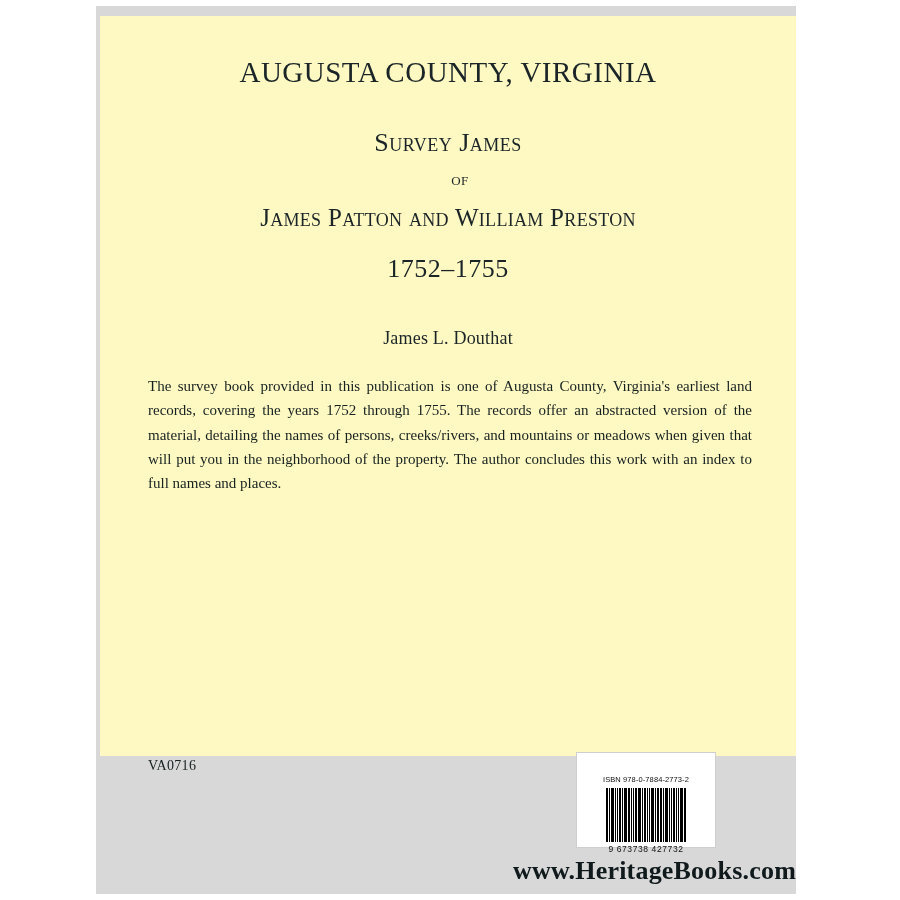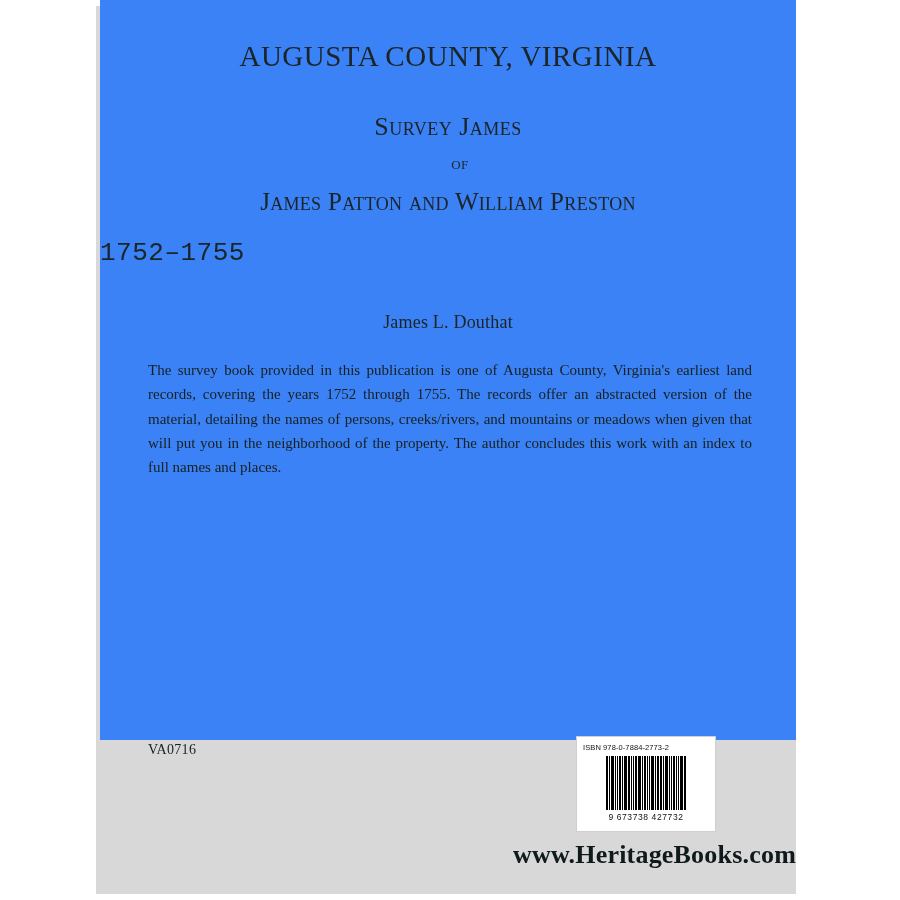--- a/index.html
+++ b/index.html
@@ -27,24 +27,24 @@
     left: 96px;
     top: 6px;
     width: 700px;
     height: 888px;
     background: #d8d8d8;
   }
 
   .cover {
     position: absolute;
     left: 100px;
-    top: 0px;
+    top: 16px;
     width: 696px;
     height: 740px;
-    background: #3b82f6;
+    background: #fef9c3;
     box-sizing: border-box;
   }
 
   .title-main {
     position: absolute;
     left: 0;
     top: 40px;
     width: 100%;
     text-align: center;
     font-size: 29px;
@@ -89,24 +89,24 @@
     color: #1b2427;
     font-variant: small-caps;
     letter-spacing: 0.3px;
   }
 
   .title-years {
     position: absolute;
     left: 0;
     top: 238px;
     width: 100%;
+    text-align: center;
     font-size: 26px;
     color: #1b2427;
     letter-spacing: 0.5px;
-    font-family: Liberation Mono, monospace;
   }
 
   .author {
     position: absolute;
     left: 0;
     top: 312px;
     width: 100%;
     text-align: center;
     font-size: 18px;
     color: #1b2427;
@@ -141,22 +141,23 @@
     height: 96px;
     background: #ffffff;
     border: 1px solid #cfcfcf;
     box-sizing: border-box;
     padding: 4px 6px 2px 6px;
   }
   .isbn-text {
     font-family: "Liberation Sans", sans-serif;
     font-size: 7.5px;
     color: #111;
+    text-align: center;
     letter-spacing: 0.1px;
-    margin-top: 2px;
+    margin-top: 18px;
   }
   .bars {
     margin-top: 4px;
     height: 54px;
     width: 100%;
     display: flex;
     align-items: flex-start;
     justify-content: center;
     gap: 0px;
   }

